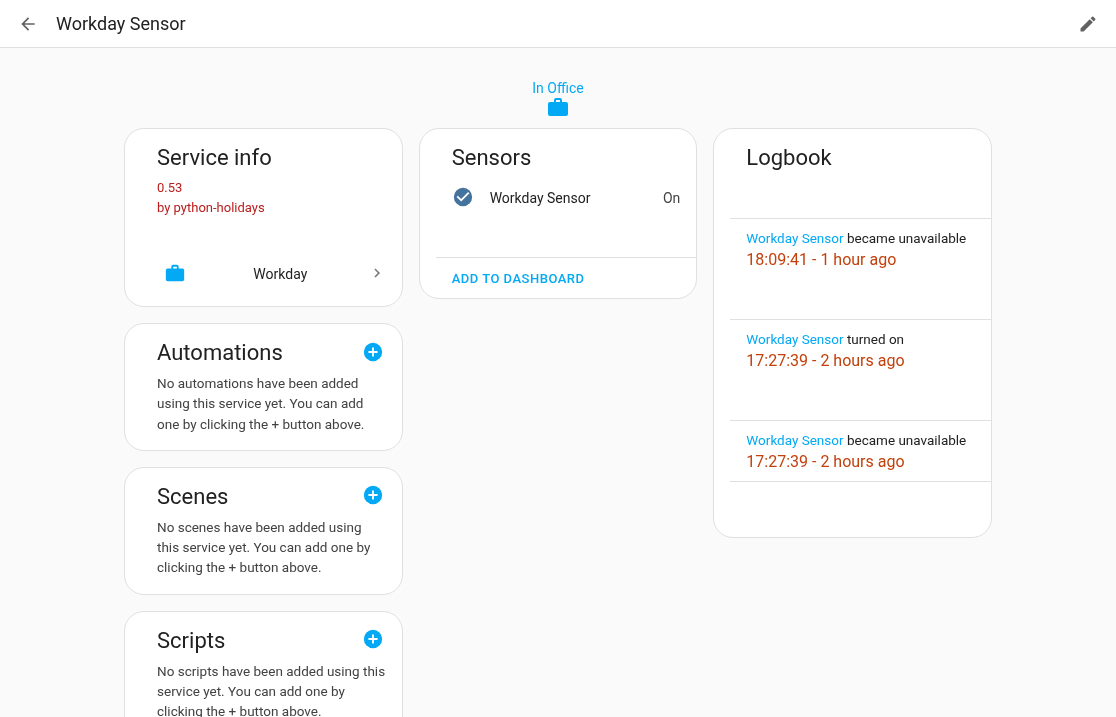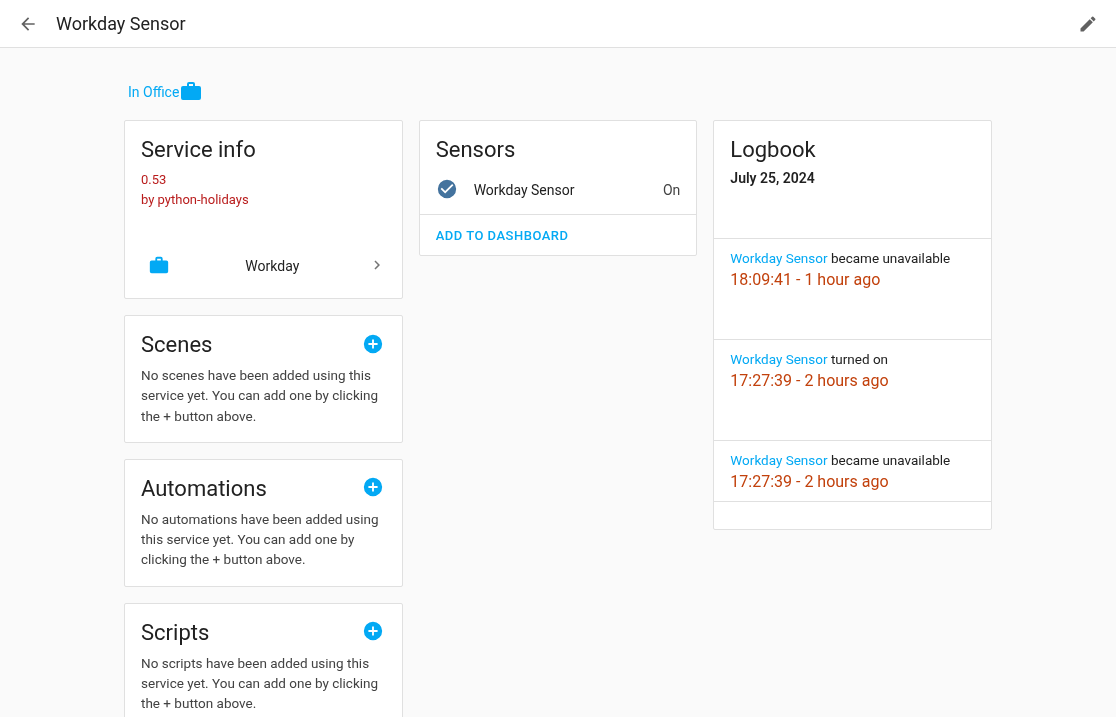--- a/index.html
+++ b/index.html
@@ -48,22 +48,23 @@
     }
     .content {
       max-width: 900px;
       margin: 0 auto;
       padding: 32px 16px;
     }
     .top-row {
       display: flex;
       justify-content: flex-start;
       align-items: center;
-      margin-bottom: 16px;
+      margin-bottom: 8px;
       padding: 0 4px;
+      flex-direction: column;
     }
     .device-name {
       color: #03a9f4;
       font-size: 14px;
       font-weight: 400;
     }
     .briefcase-icon {
       color: #03a9f4;
       width: 24px;
       height: 24px;
@@ -80,22 +81,23 @@
       align-items: start;
     }
     .col {
       display: flex;
       flex-direction: column;
       gap: 16px;
     }
     .card {
       background: #fff;
       border: 1px solid #e0e0e0;
-      border-radius: 2px;
+      border-radius: 20px;
       overflow: hidden;
+      padding-left: 16px;
     }
     .card-header {
       display: flex;
       justify-content: space-between;
       align-items: center;
       padding: 16px 16px 8px 16px;
     }
     .card-title {
       font-size: 22px;
       font-weight: 400;
@@ -182,20 +184,21 @@
       font-size: 14px;
       color: #212121;
     }
     .sensor-state {
       font-size: 14px;
       color: #424242;
     }
     .card-action {
       border-top: 1px solid #e0e0e0;
       padding: 12px 16px;
+      margin-top: 35px;
     }
     .action-link {
       color: #03a9f4;
       font-size: 13px;
       font-weight: 500;
       letter-spacing: 0.5px;
       cursor: pointer;
       text-transform: uppercase;
     }
     .logbook-card {
@@ -285,43 +288,43 @@
           <span class="chevron">
             <svg viewBox="0 0 24 24">
                 <path d="M8.59 16.59L13.17 12 8.59 7.41 10 6l6 6-6 6-1.41-1.41z"></path>
               </svg>
           </span>
         </div>
       </div>
 
       <div class="card">
         <div class="card-header">
+          <div class="card-title">Automations</div>
+          <div class="add-btn">
+            <svg viewBox="0 0 24 24">
+                <path d="M12 2a10 10 0 1 0 0 20 10 10 0 0 0 0-20zm5 11h-4v4h-2v-4H7v-2h4V7h2v4h4v2z"></path>
+              </svg>
+          </div>
+        </div>
+        <div class="card-body">
+          <div class="empty-text">No automations have been added using this service yet. You can add one by clicking the + button above.</div>
+        </div>
+      </div>
+
+      <div class="card">
+        <div class="card-header">
           <div class="card-title">Scenes</div>
           <div class="add-btn">
             <svg viewBox="0 0 24 24">
                 <path d="M12 2a10 10 0 1 0 0 20 10 10 0 0 0 0-20zm5 11h-4v4h-2v-4H7v-2h4V7h2v4h4v2z"></path>
               </svg>
           </div>
         </div>
         <div class="card-body">
           <div class="empty-text">No scenes have been added using this service yet. You can add one by clicking the + button above.</div>
-        </div>
-      </div>
-
-      <div class="card">
-        <div class="card-header">
-          <div class="card-title">Automations</div>
-          <div class="add-btn">
-            <svg viewBox="0 0 24 24">
-                <path d="M12 2a10 10 0 1 0 0 20 10 10 0 0 0 0-20zm5 11h-4v4h-2v-4H7v-2h4V7h2v4h4v2z"></path>
-              </svg>
-          </div>
-        </div>
-        <div class="card-body">
-          <div class="empty-text">No automations have been added using this service yet. You can add one by clicking the + button above.</div>
         </div>
       </div>
 
       <div class="card">
         <div class="card-header">
           <div class="card-title">Scripts</div>
           <div class="add-btn">
             <svg viewBox="0 0 24 24">
                 <path d="M12 2a10 10 0 1 0 0 20 10 10 0 0 0 0-20zm5 11h-4v4h-2v-4H7v-2h4V7h2v4h4v2z"></path>
               </svg>
@@ -352,21 +355,20 @@
           <span class="action-link">Add to Dashboard</span>
         </div>
       </div>
     </div>
 
     <div class="col">
       <div class="card logbook-card">
         <div class="card-header">
           <div class="card-title">Logbook</div>
         </div>
-        <div class="logbook-date">July 25, 2024</div>
 
         <div class="logbook-entry">
           <div class="logbook-line">
             <span class="logbook-entity">Workday Sensor</span><span> became unavailable</span>
           </div>
           <div class="logbook-time">18:09:41 - 1 hour ago</div>
         </div>
 
         <div class="logbook-entry">
           <div class="logbook-line">

